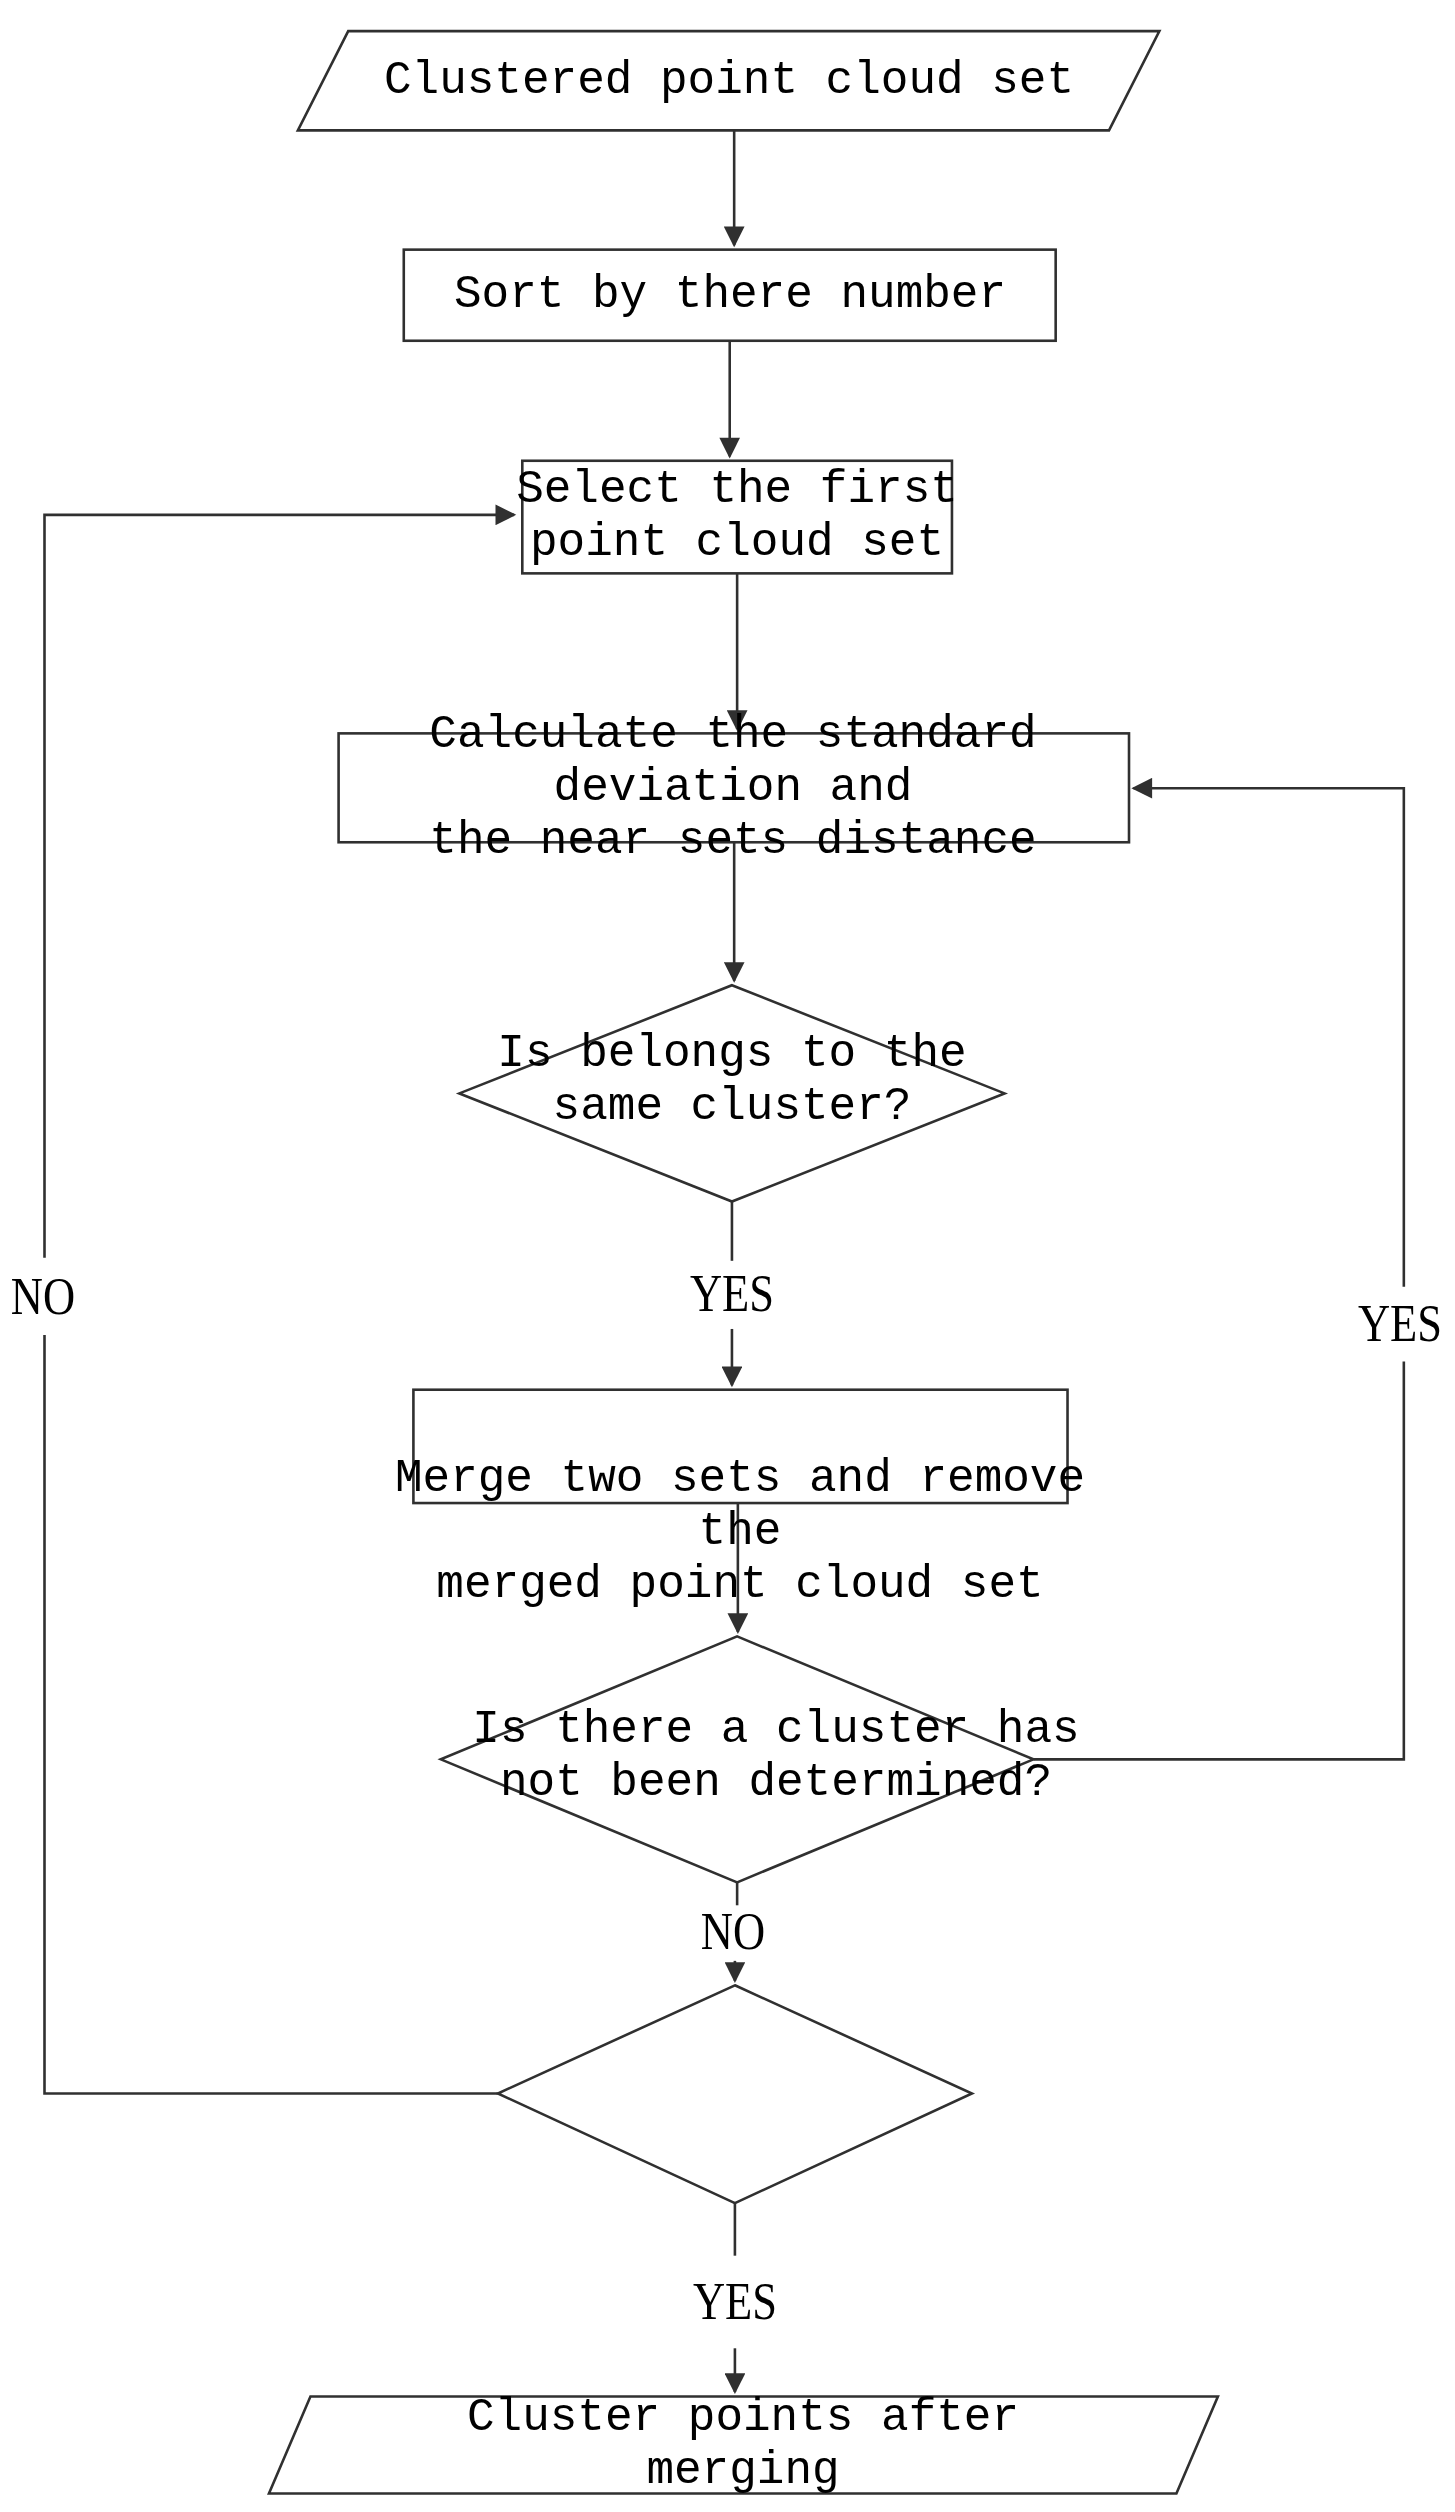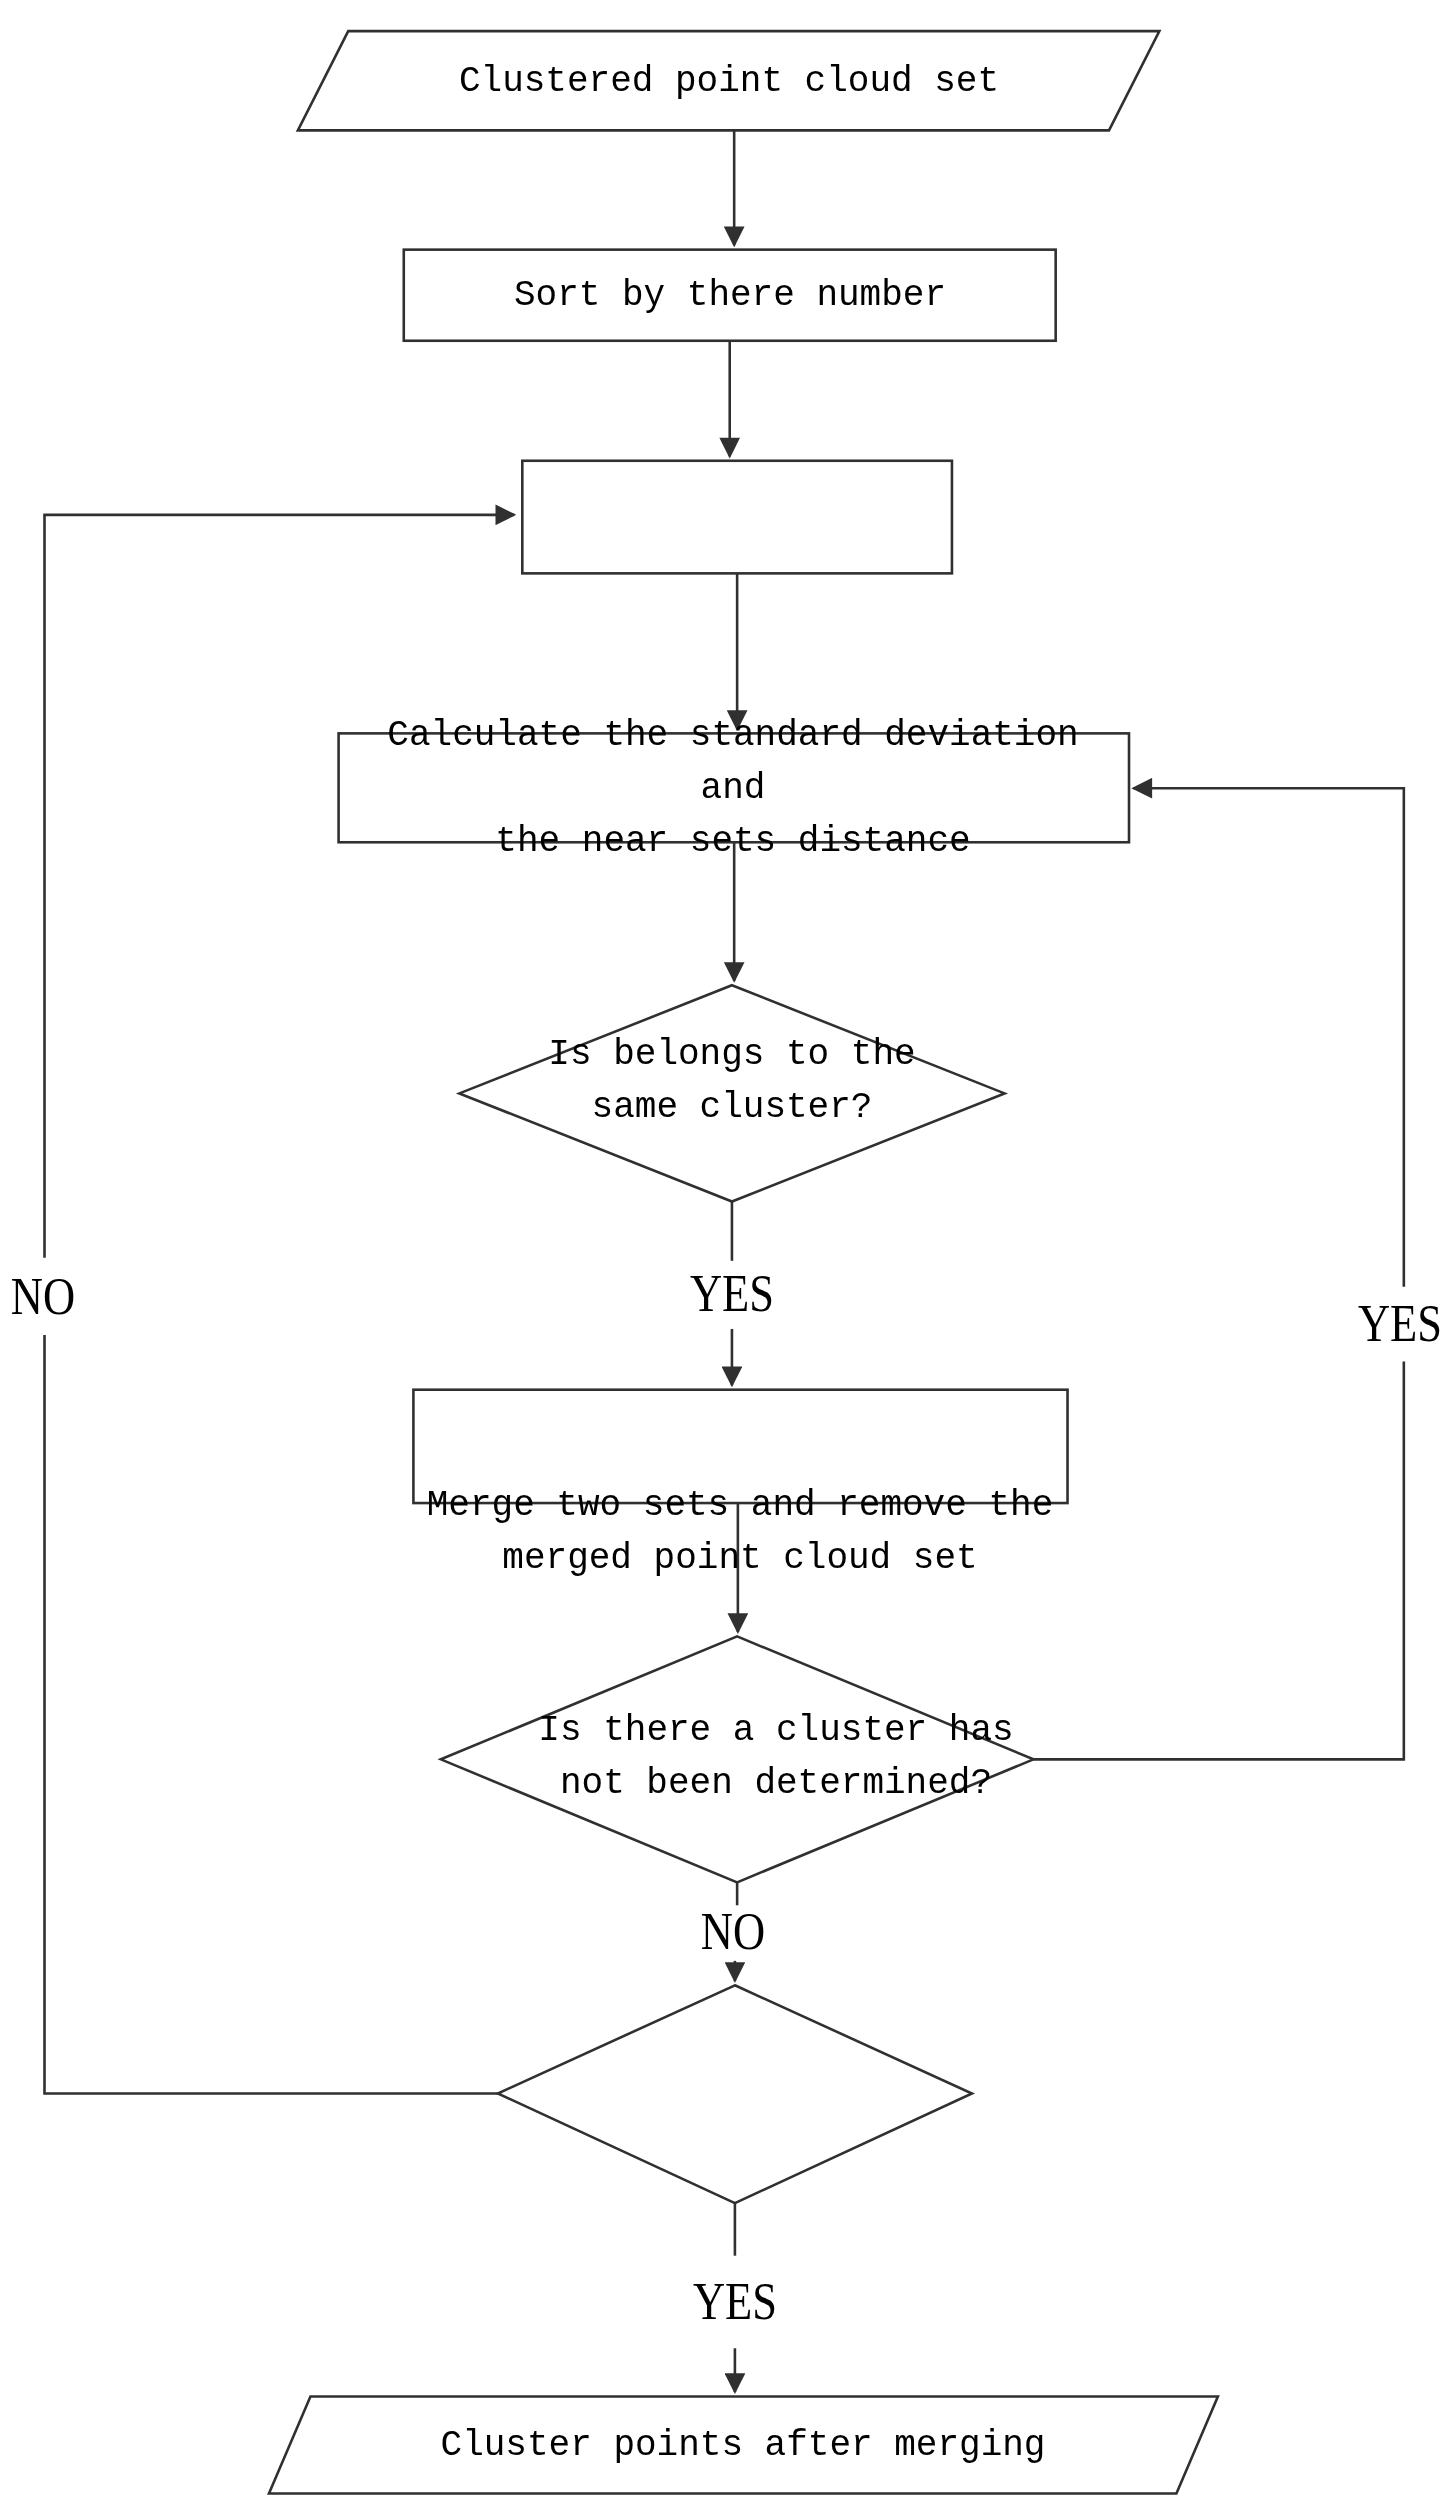--- a/index.html
+++ b/index.html
@@ -14,21 +14,21 @@
   .stage svg{position:absolute;left:0;top:0;}
   .shape{fill:#ffffff;stroke:var(--line,#303030);stroke-width:3.5;}
   .conn{fill:none;stroke:var(--line,#303030);stroke-width:3.5;}
   .arrowhead{fill:var(--line,#303030);stroke:none;}
   .label{
     position:absolute;
     transform:translate(-50%,-50%);
     white-space:pre-line;
     text-align:center;
     color:#000000;
-    font-size:36px;
+    font-size:46px;
     line-height:53px;
     letter-spacing:0;
   }
   .edge-label{
     font-family:"Liberation Serif","DejaVu Serif",serif;
     font-size:53px;
     line-height:53px;
     transform:translate(-50%,-50%) scaleX(0.84);
   }
 </style>
@@ -68,20 +68,22 @@
 
     <path class="conn" d="M672 2826 H60 V1802"></path>
     <path class="conn" d="M60 1698 V695 H694" marker-end="url(#arrow)"></path>
 
     <path class="conn" d="M1395 2375 H1895 V1838"></path>
     <path class="conn" d="M1895 1737 V1064 H1530" marker-end="url(#arrow)"></path>
   </svg>
 
   <div class="label" style="left:729px;top:81px">Clustered point cloud set</div>
   <div class="label" style="left:730px;top:295px">Sort by there number</div>
+  <div class="label" style="left:737px;top:517px">Select the first
+point cloud set</div>
   <div class="label" style="left:732px;top:1081px">Is belongs to the
 same cluster?</div>
   <div class="label" style="left:733px;top:788px">Calculate the standard deviation and
 the near sets distance</div>
   <div class="label" style="left:740px;top:1532px">Merge two sets and remove the
 merged point cloud set</div>
   <div class="label" style="left:776px;top:1757px">Is there a cluster has
 not been determined?</div>
   <div class="label" style="left:743px;top:2445px">Cluster points after merging</div>
 

